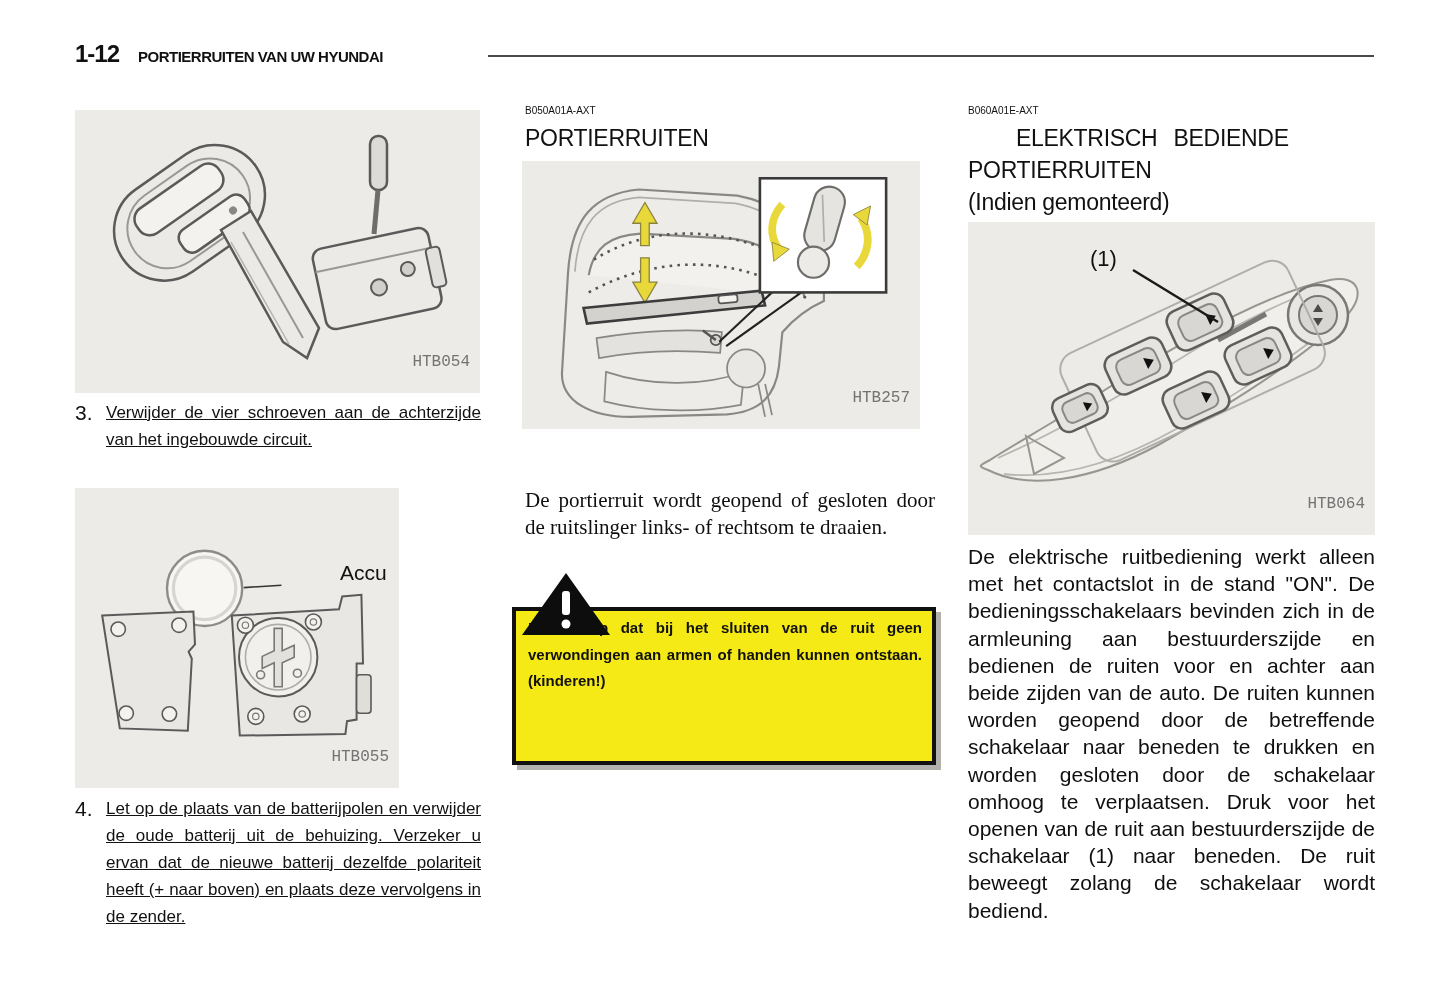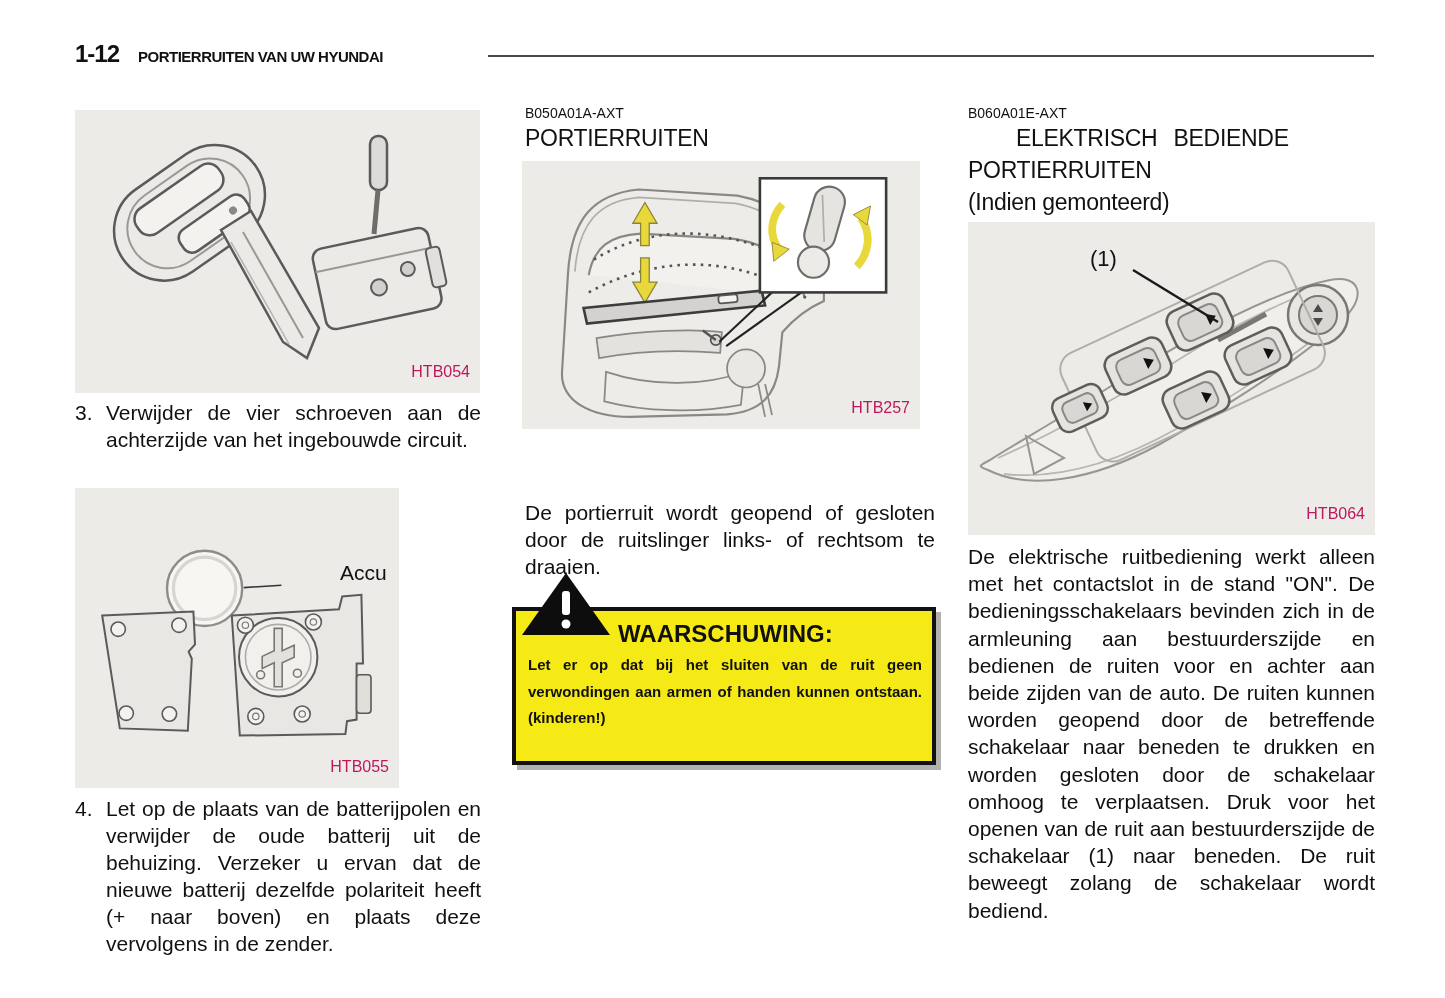--- a/index.html
+++ b/index.html
@@ -10,27 +10,27 @@
     margin:0 auto;
   }
   .abs { position:absolute; }
   
   .page-number { left:75px; top:40px; font-size:24px; font-weight:bold; letter-spacing:-1px; }
   .chapter-title { left:138px; top:48px; font-size:15px; font-weight:bold; letter-spacing:-0.5px; }
   .header-rule { left:488px; top:55px; width:886px; height:2px; background:#4a4a4a; }
   
   .figure { background:#ECEBE8; }
   .figure svg { display:block; width:100%; height:100%; }
-  .fig-caption { position:absolute; right:10px; bottom:12px; font-size:16px; color:#be185d; letter-spacing:0; }
+  .fig-caption { position:absolute; right:10px; bottom:22px; font-size:16px; color:#737373; letter-spacing:0;font-family:Liberation Mono, monospace; }
   
   .body-par { font-size:21px; line-height:27px; text-align:justify; color:#0f0f0f; }
   .list-item { display:flex; }
   .list-item .num { flex:none; width:31px; font-size:21px; line-height:27px; }
-  .list-item .txt { flex:1; font-size:21px; line-height:27px; text-align:justify; }
-  .section-code { font-size:14px; color:#111; }
+  .list-item .txt { flex:1; font-size:17px; line-height:27px; text-align:justify;text-decoration:underline; }
+  .section-code { font-size:10px; color:#111; }
   .section-heading { font-size:23px; font-weight:normal; letter-spacing:-0.3px; line-height:32px; }
   
   .warning-wrap { left:512px; top:571px; width:424px; height:194px; }
   .warning-box {
     position:absolute; left:0; right:0; top:36px; bottom:0;
     background:#F5EA16; border:4px solid #111;
     box-shadow:5px 5px 0 #b3b1ae;
   }
   .warning-triangle { position:absolute; left:8px; top:0; width:92px; height:66px; z-index:2; }
   .warning-title { margin:9px 8px 0 102px; font-size:24px; font-weight:bold; letter-spacing:0; }
@@ -165,30 +165,29 @@
       <circle cx="306" cy="117" r="18" fill="#edebe8" stroke="#6f6d69" stroke-width="2.5"></circle>
 
       <path d="M270,50 C256,66 254,86 266,102" fill="none" stroke="#E9D83A" stroke-width="9"></path>
       <polygon points="258,94 278,102 260,116" fill="#E9D83A" stroke="#8a8340" stroke-width="1"></polygon>
       <path d="M356,122 C371,106 373,84 361,66" fill="none" stroke="#E9D83A" stroke-width="9"></path>
       <polygon points="368,74 352,62 372,52" fill="#E9D83A" stroke="#8a8340" stroke-width="1"></polygon>
     </svg>
     <span class="fig-caption">HTB257</span>
   </div>
 
-  <div class="abs body-par" style="left:525px; top:499px; width:410px;">De portierruit wordt geopend of gesloten door de ruitslinger links- of rechtsom te draaien.</div>
+  <div class="abs body-par" style="left:525px; top:487px; width:410px;font-family:Liberation Serif, serif;">De portierruit wordt geopend of gesloten door de ruitslinger links- of rechtsom te draaien.</div>
 
   <div class="abs warning-wrap">
     <svg class="warning-triangle" viewBox="0 0 92 66">
       <polygon points="46,2 90,64 2,64" fill="#0d0d0d"></polygon>
       <rect x="42" y="20" width="8" height="24" rx="3" fill="#ffffff"></rect>
       <circle cx="46" cy="53" r="4.5" fill="#ffffff"></circle>
     </svg>
     <div class="warning-box">
-      <div class="warning-title">WAARSCHUWING:</div>
       <div class="warning-body">Let er op dat bij het sluiten van de ruit geen verwondingen aan armen of handen kunnen ontstaan. (kinderen!)</div>
     </div>
   </div>
 
   <div class="abs section-code" style="left:968px; top:105px;">B060A01E-AXT</div>
   <div class="abs section-heading" style="left:1016px; top:122px; width:407px; word-spacing:10px;">ELEKTRISCH BEDIENDE</div>
   <div class="abs section-heading" style="left:968px; top:154px;">PORTIERRUITEN</div>
   <div class="abs section-heading" style="left:968px; top:186px;text-align:right;">(Indien gemonteerd)</div>
 
   <div class="abs figure" style="left:968px; top:222px; width:407px; height:313px;">

